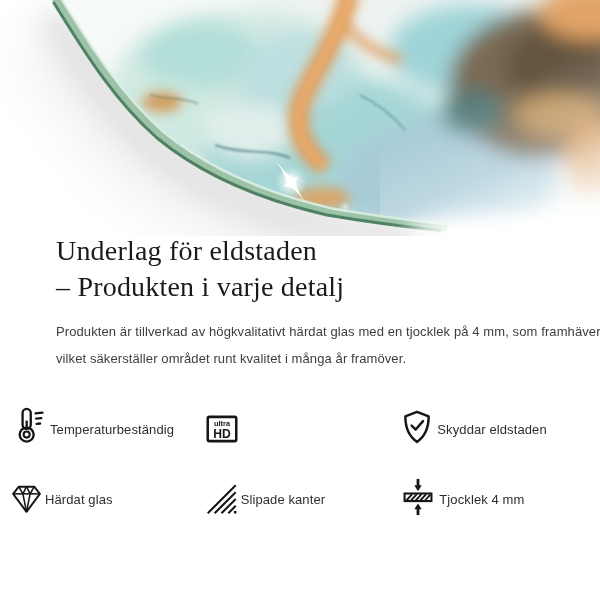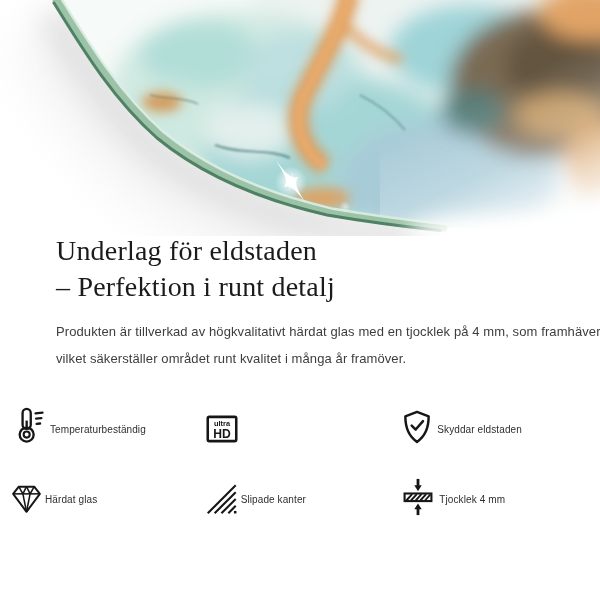--- a/index.html
+++ b/index.html
@@ -19,21 +19,21 @@
     font-size:13px;line-height:27px;color:#3d3d3d;white-space:nowrap;
     letter-spacing:0.1px;
   }
   .features{
     position:absolute;top:402px;left:8px;width:584px;
     display:grid;grid-template-columns:repeat(3,1fr);row-gap:24px;
   }
   .feature{display:flex;flex-direction:row;align-items:center;}
   .icon-box{height:46px;display:flex;align-items:flex-end;justify-content:center;}
   .feature .label{
-    margin-top:9px;font-size:10px;color:#2e2e2e;text-align:center;
+    margin-top:9px;font-size:13px;color:#2e2e2e;text-align:center;
     letter-spacing:0.1px;
   }
   .ficon{stroke:#161616;fill:none;stroke-width:2;}
 </style>
 </head>
 <body>
 
 <div class="canvas">
 
   <div class="hero">
@@ -128,21 +128,21 @@
         <path d="M0,-26 C0.9,-8 1.8,-2.2 9,0 C1.8,2.2 0.9,8 0,26 C-0.9,8 -1.8,2.2 -9,0 C-1.8,-2.2 -0.9,-8 0,-26 Z" fill="#ffffff" opacity="0.95"></path>
         <path d="M0,-10 C0.5,-3 1,-1 4,0 C1,1 0.5,3 0,10 C-0.5,3 -1,1 -4,0 C-1,-1 -0.5,-3 0,-10 Z" fill="#ffffff" transform="rotate(45)" opacity="0.85"></path>
       </g>
       <circle cx="345" cy="207" r="6" fill="url(#glow)" opacity="0.5"></circle>
     </svg>
   </div>
 
   <div class="content">
     <h1 class="headline">
       <span>Underlag för eldstaden</span><br>
-      <span>– Perfektion i runt detalj</span>
+      <span>– Produkten i varje detalj</span>
     </h1>
     <div class="desc">
       <div class="line">Produkten är tillverkad av högkvalitativt härdat glas med en tjocklek på 4 mm, som framhäver</div>
       <div class="line">vilket säkerställer området runt kvalitet i många år framöver.</div>
     </div>
   </div>
 
   <div class="features">
 
     <div class="feature">

